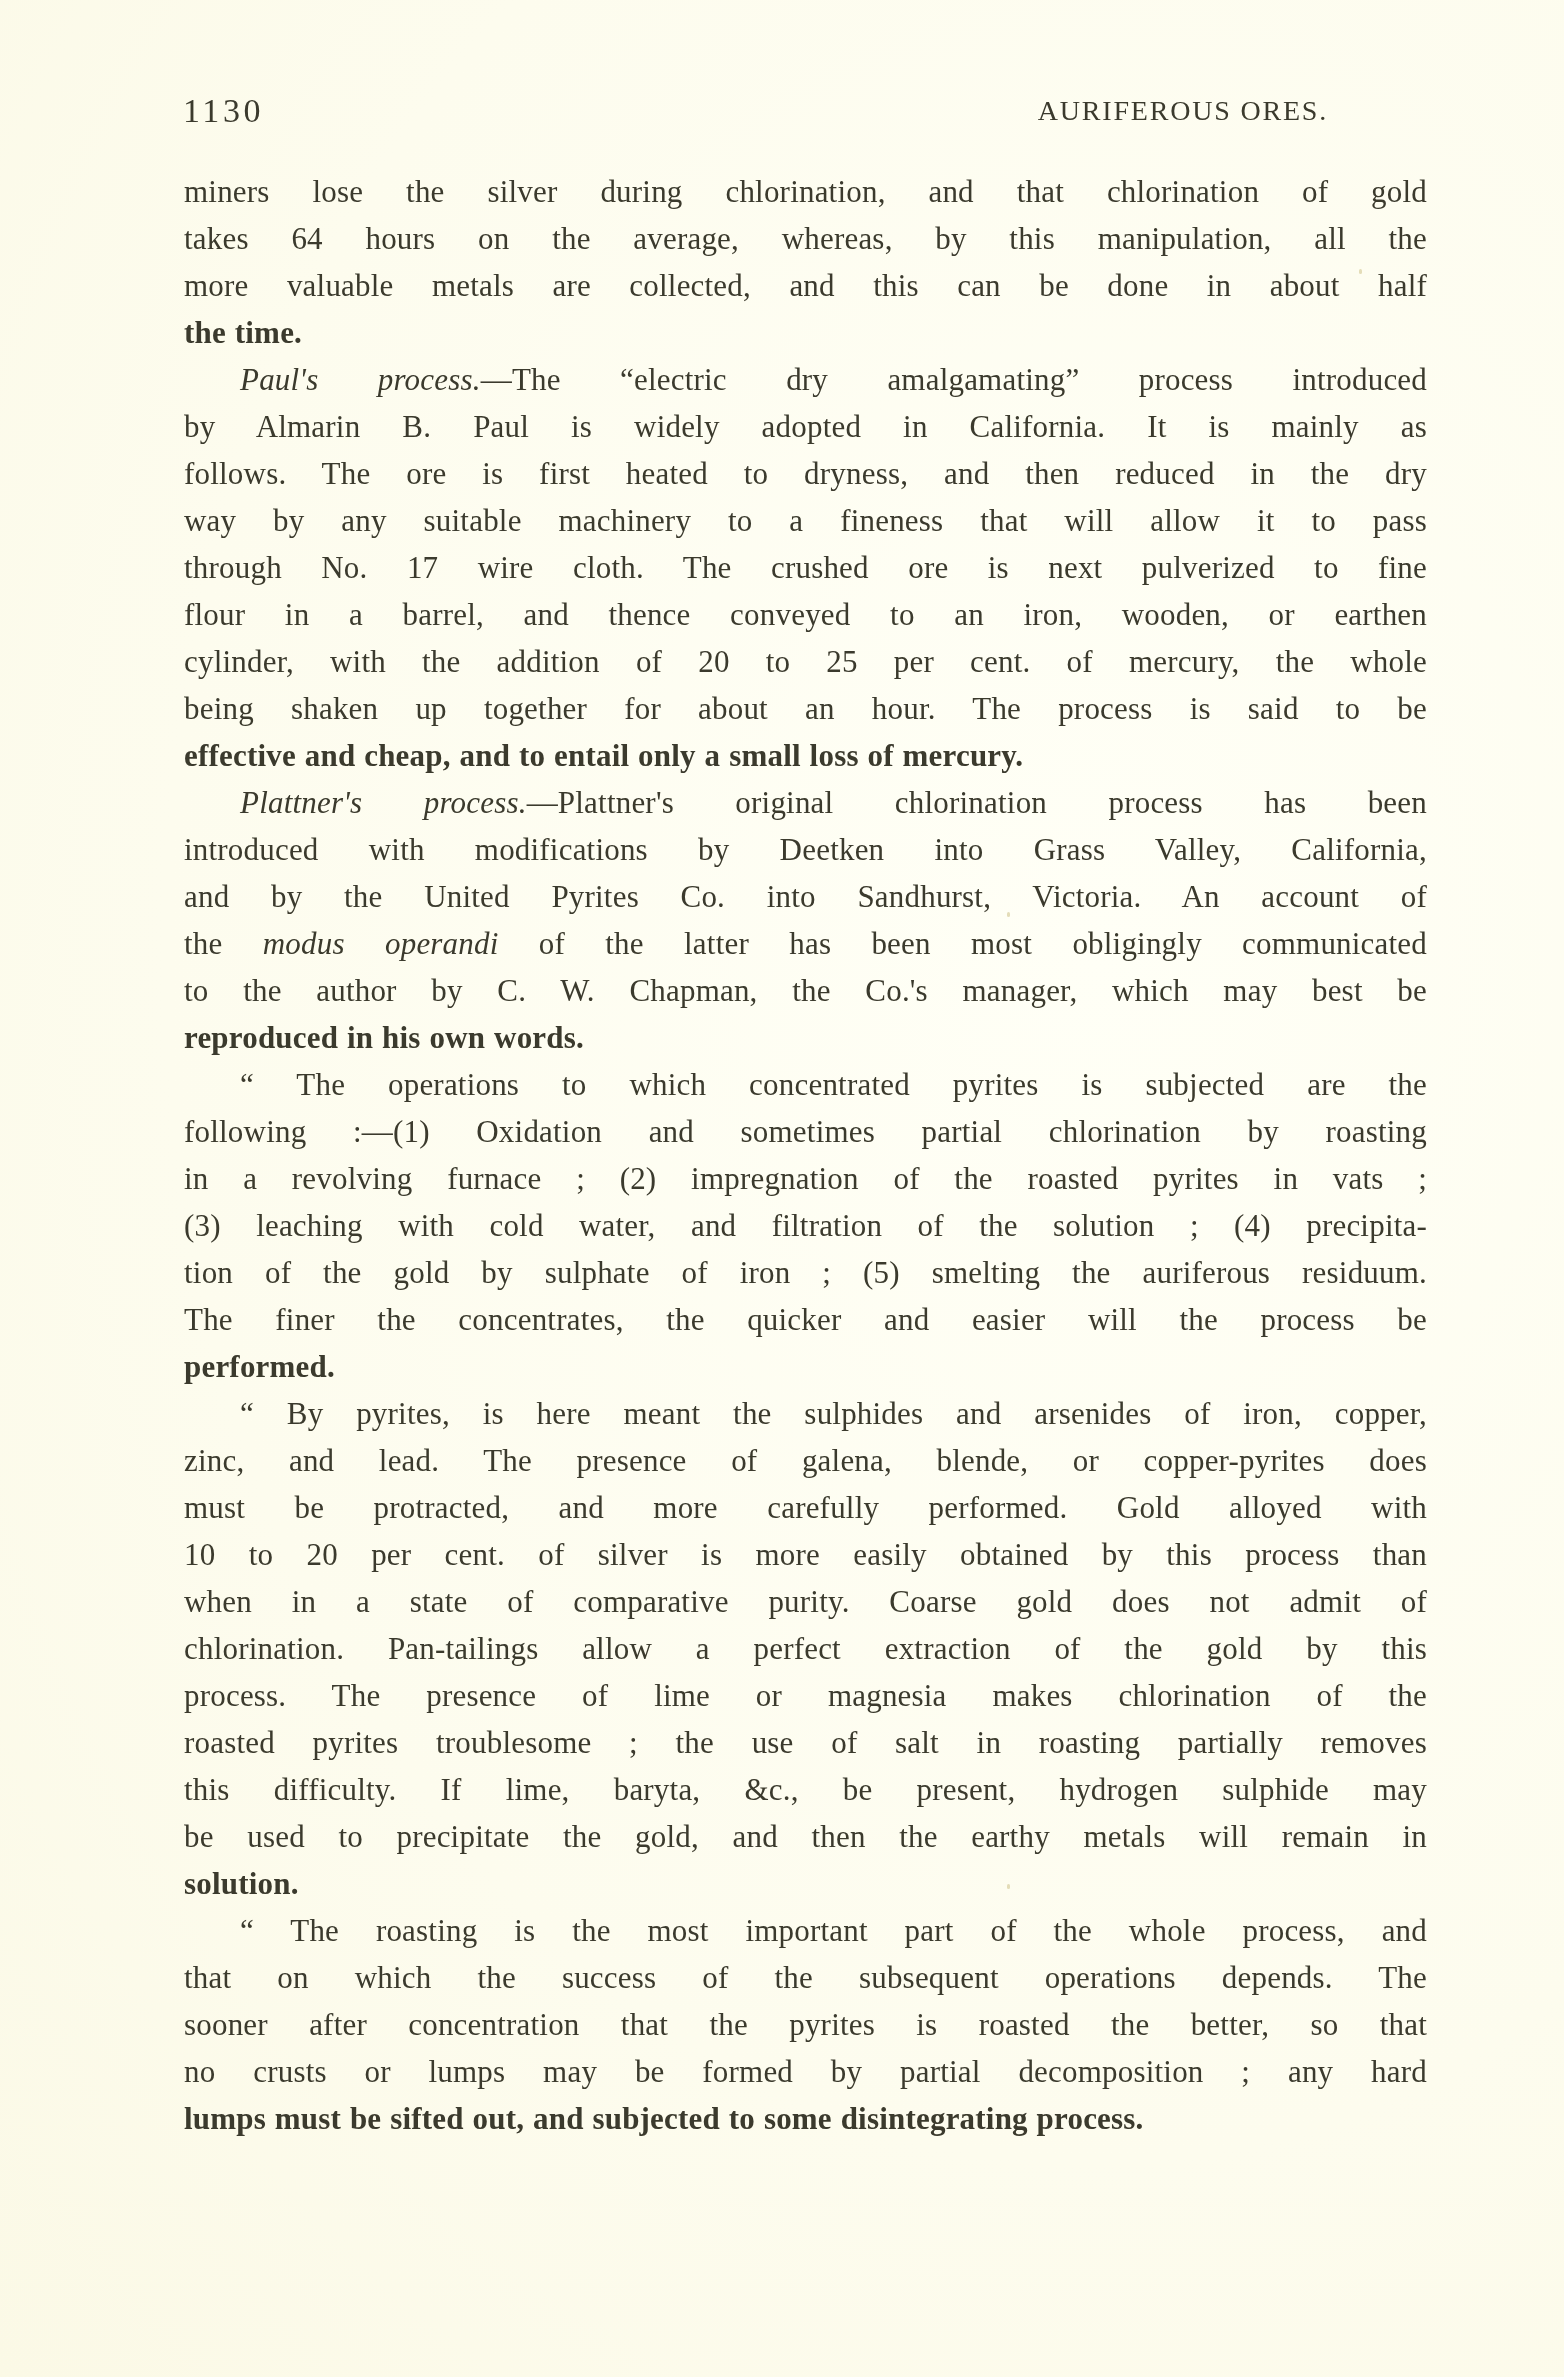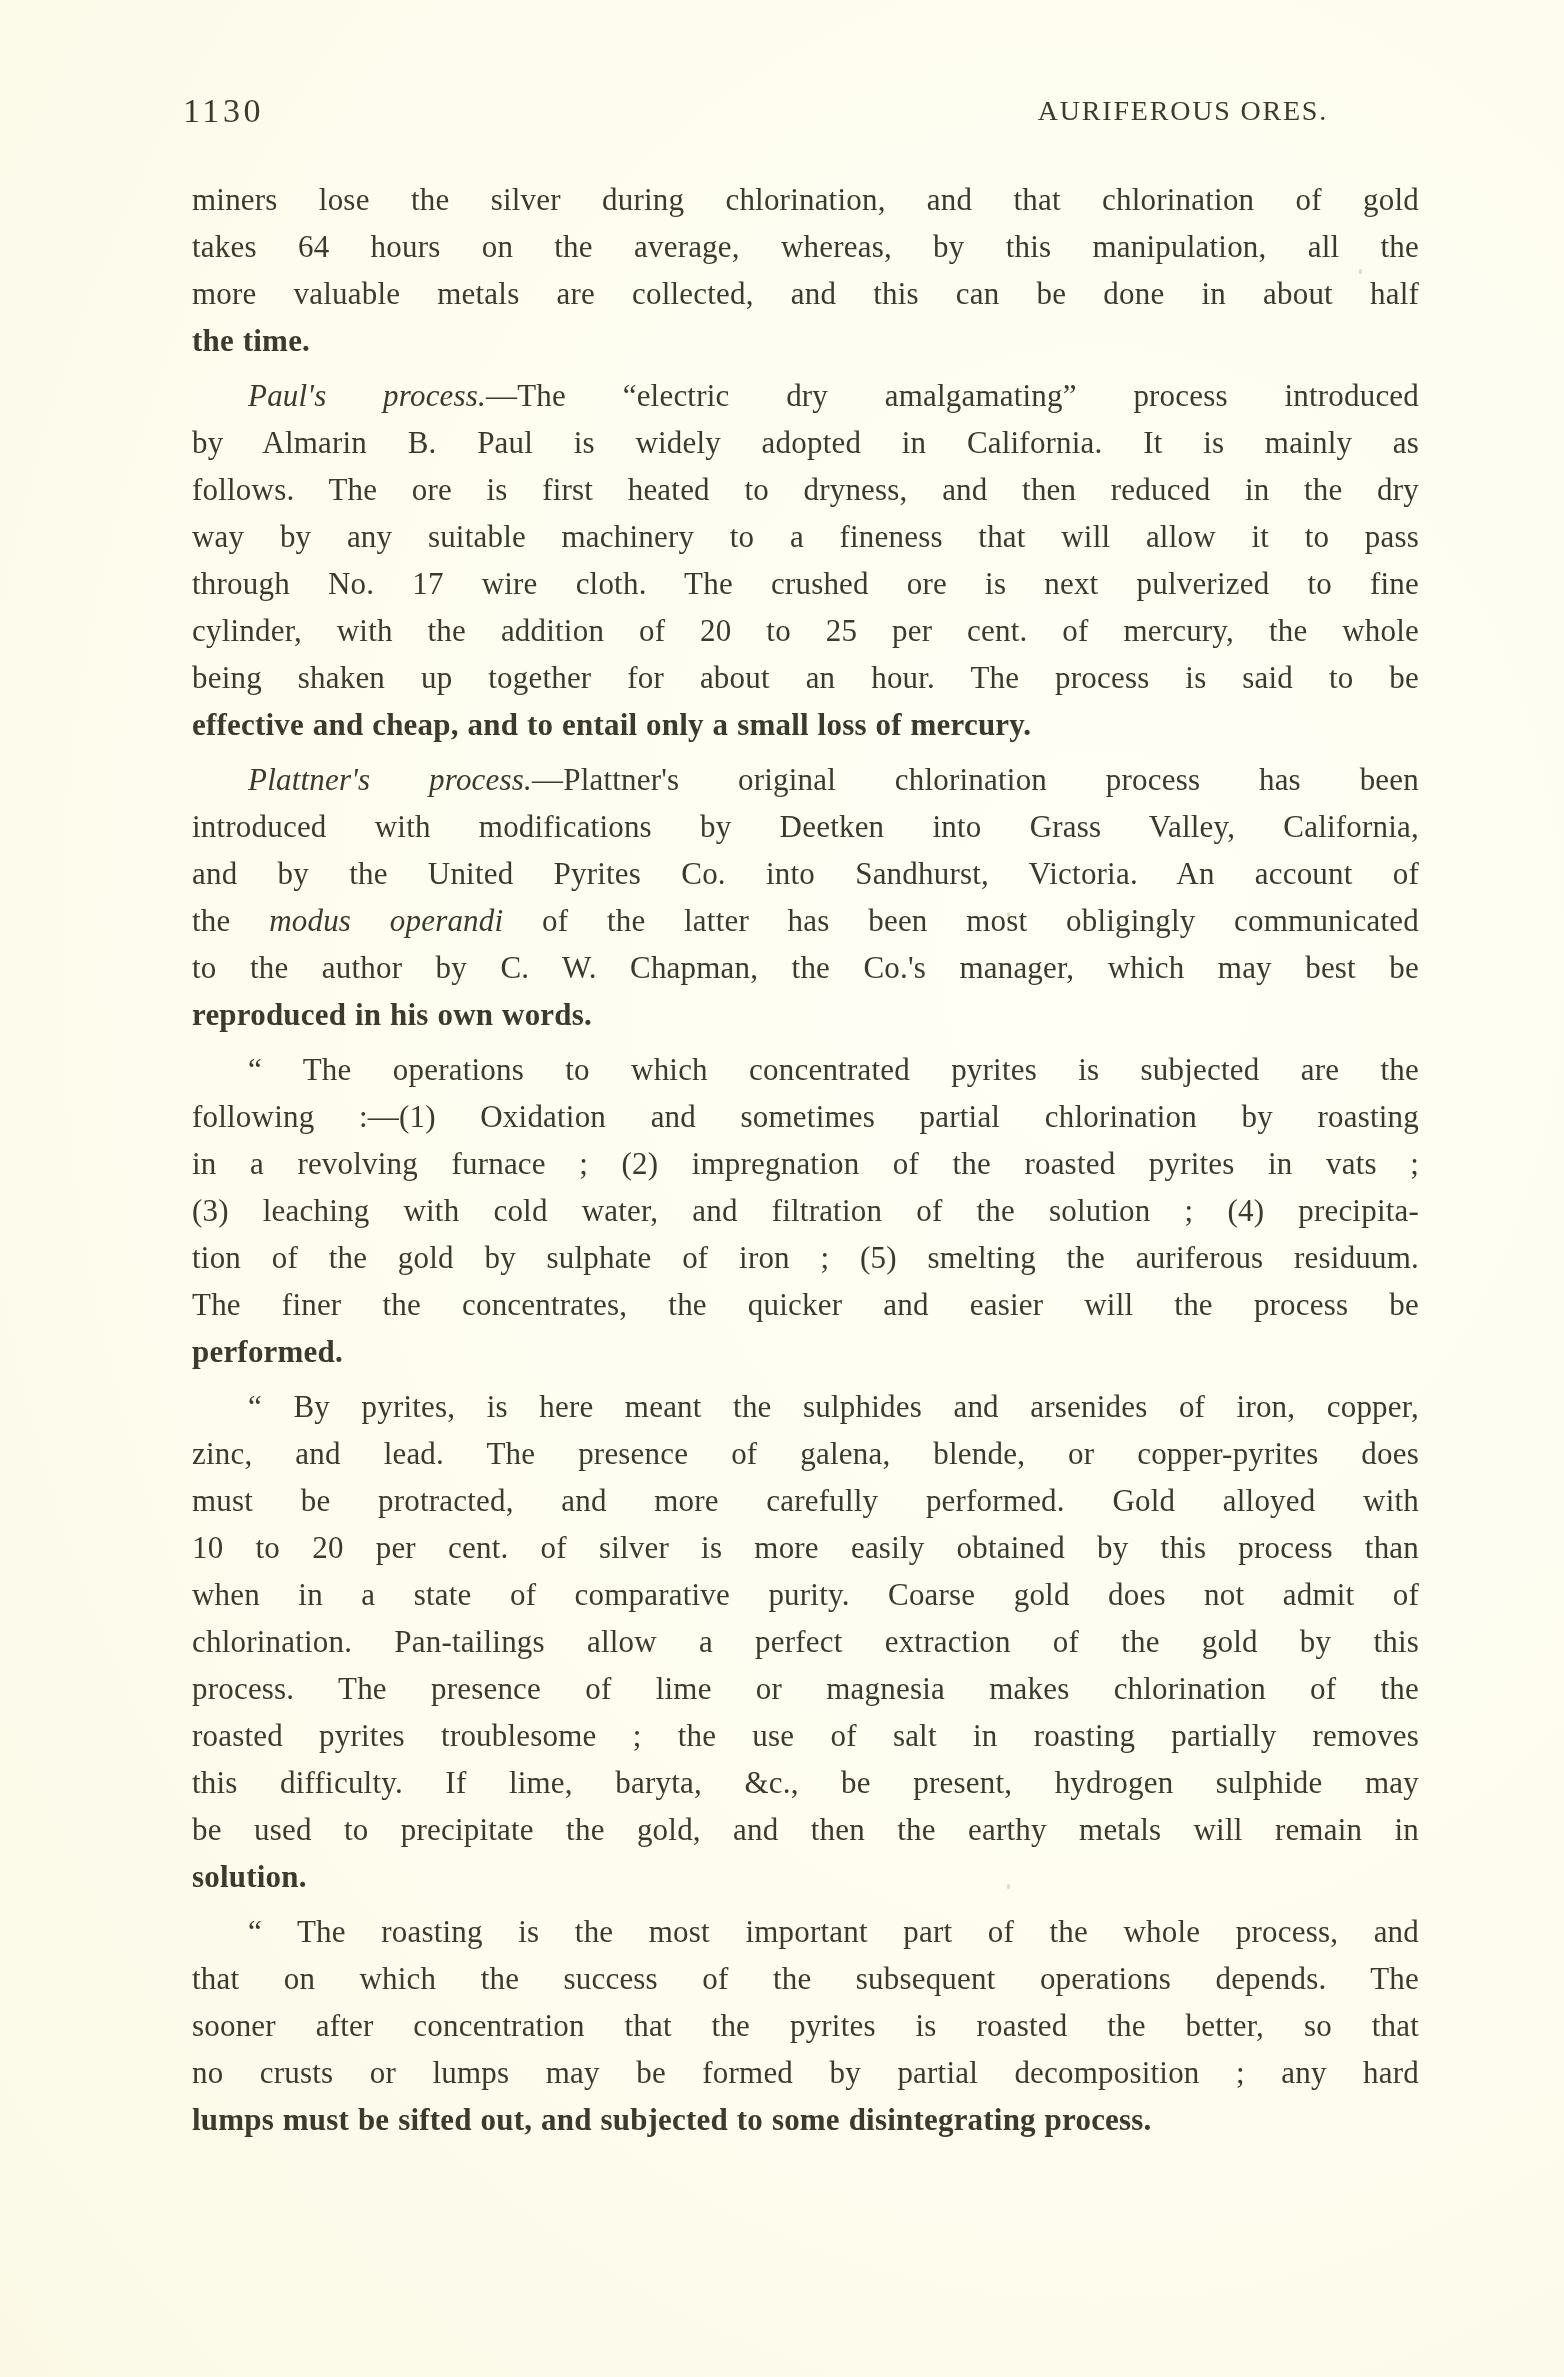--- a/index.html
+++ b/index.html
@@ -47,21 +47,21 @@
       top: 168px;
       left: 184px;
       width: 1243px;
       font-size: 31px;
       line-height: 47px;
       text-align: justify;
       letter-spacing: 0.2px;
       word-spacing: 0.9px;
     }
     .para {
-      margin: 8px;
+      margin: 0;
       text-indent: 0;
     }
     .para .line {
       display: block;
       text-align: justify;
       text-align-last: justify;
       white-space: nowrap;
     }
     .para .line.last {
       text-align-last: left;
@@ -95,20 +95,21 @@
       <span class="line">takes 64 hours on the average, whereas, by this manipulation, all the</span>
       <span class="line">more valuable metals are collected, and this can be done in about half</span>
       <span class="line last">the time.</span>
     </div>
     <div class="para indent-para">
       <span class="line first"><em>Paul's process.</em>—The “electric dry amalgamating” process introduced</span>
       <span class="line">by Almarin B. Paul is widely adopted in California.  It is mainly as</span>
       <span class="line">follows.  The ore is first heated to dryness, and then reduced in the dry</span>
       <span class="line">way by any suitable machinery to a fineness that will allow it to pass</span>
       <span class="line">through No. 17 wire cloth.  The crushed ore is next pulverized to fine</span>
+      <span class="line">flour in a barrel, and thence conveyed to an iron, wooden, or earthen</span>
       <span class="line">cylinder, with the addition of 20 to 25 per cent. of mercury, the whole</span>
       <span class="line">being shaken up together for about an hour.  The process is said to be</span>
       <span class="line last">effective and cheap, and to entail only a small loss of mercury.</span>
     </div>
     <div class="para indent-para">
       <span class="line first"><em>Plattner's process.</em>—Plattner's original chlorination process has been</span>
       <span class="line">introduced with modifications by Deetken into Grass Valley, California,</span>
       <span class="line">and by the United Pyrites Co. into Sandhurst, Victoria.  An account of</span>
       <span class="line">the <em>modus operandi</em> of the latter has been most obligingly communicated</span>
       <span class="line">to the author by C. W. Chapman, the Co.'s manager, which may best be</span>

